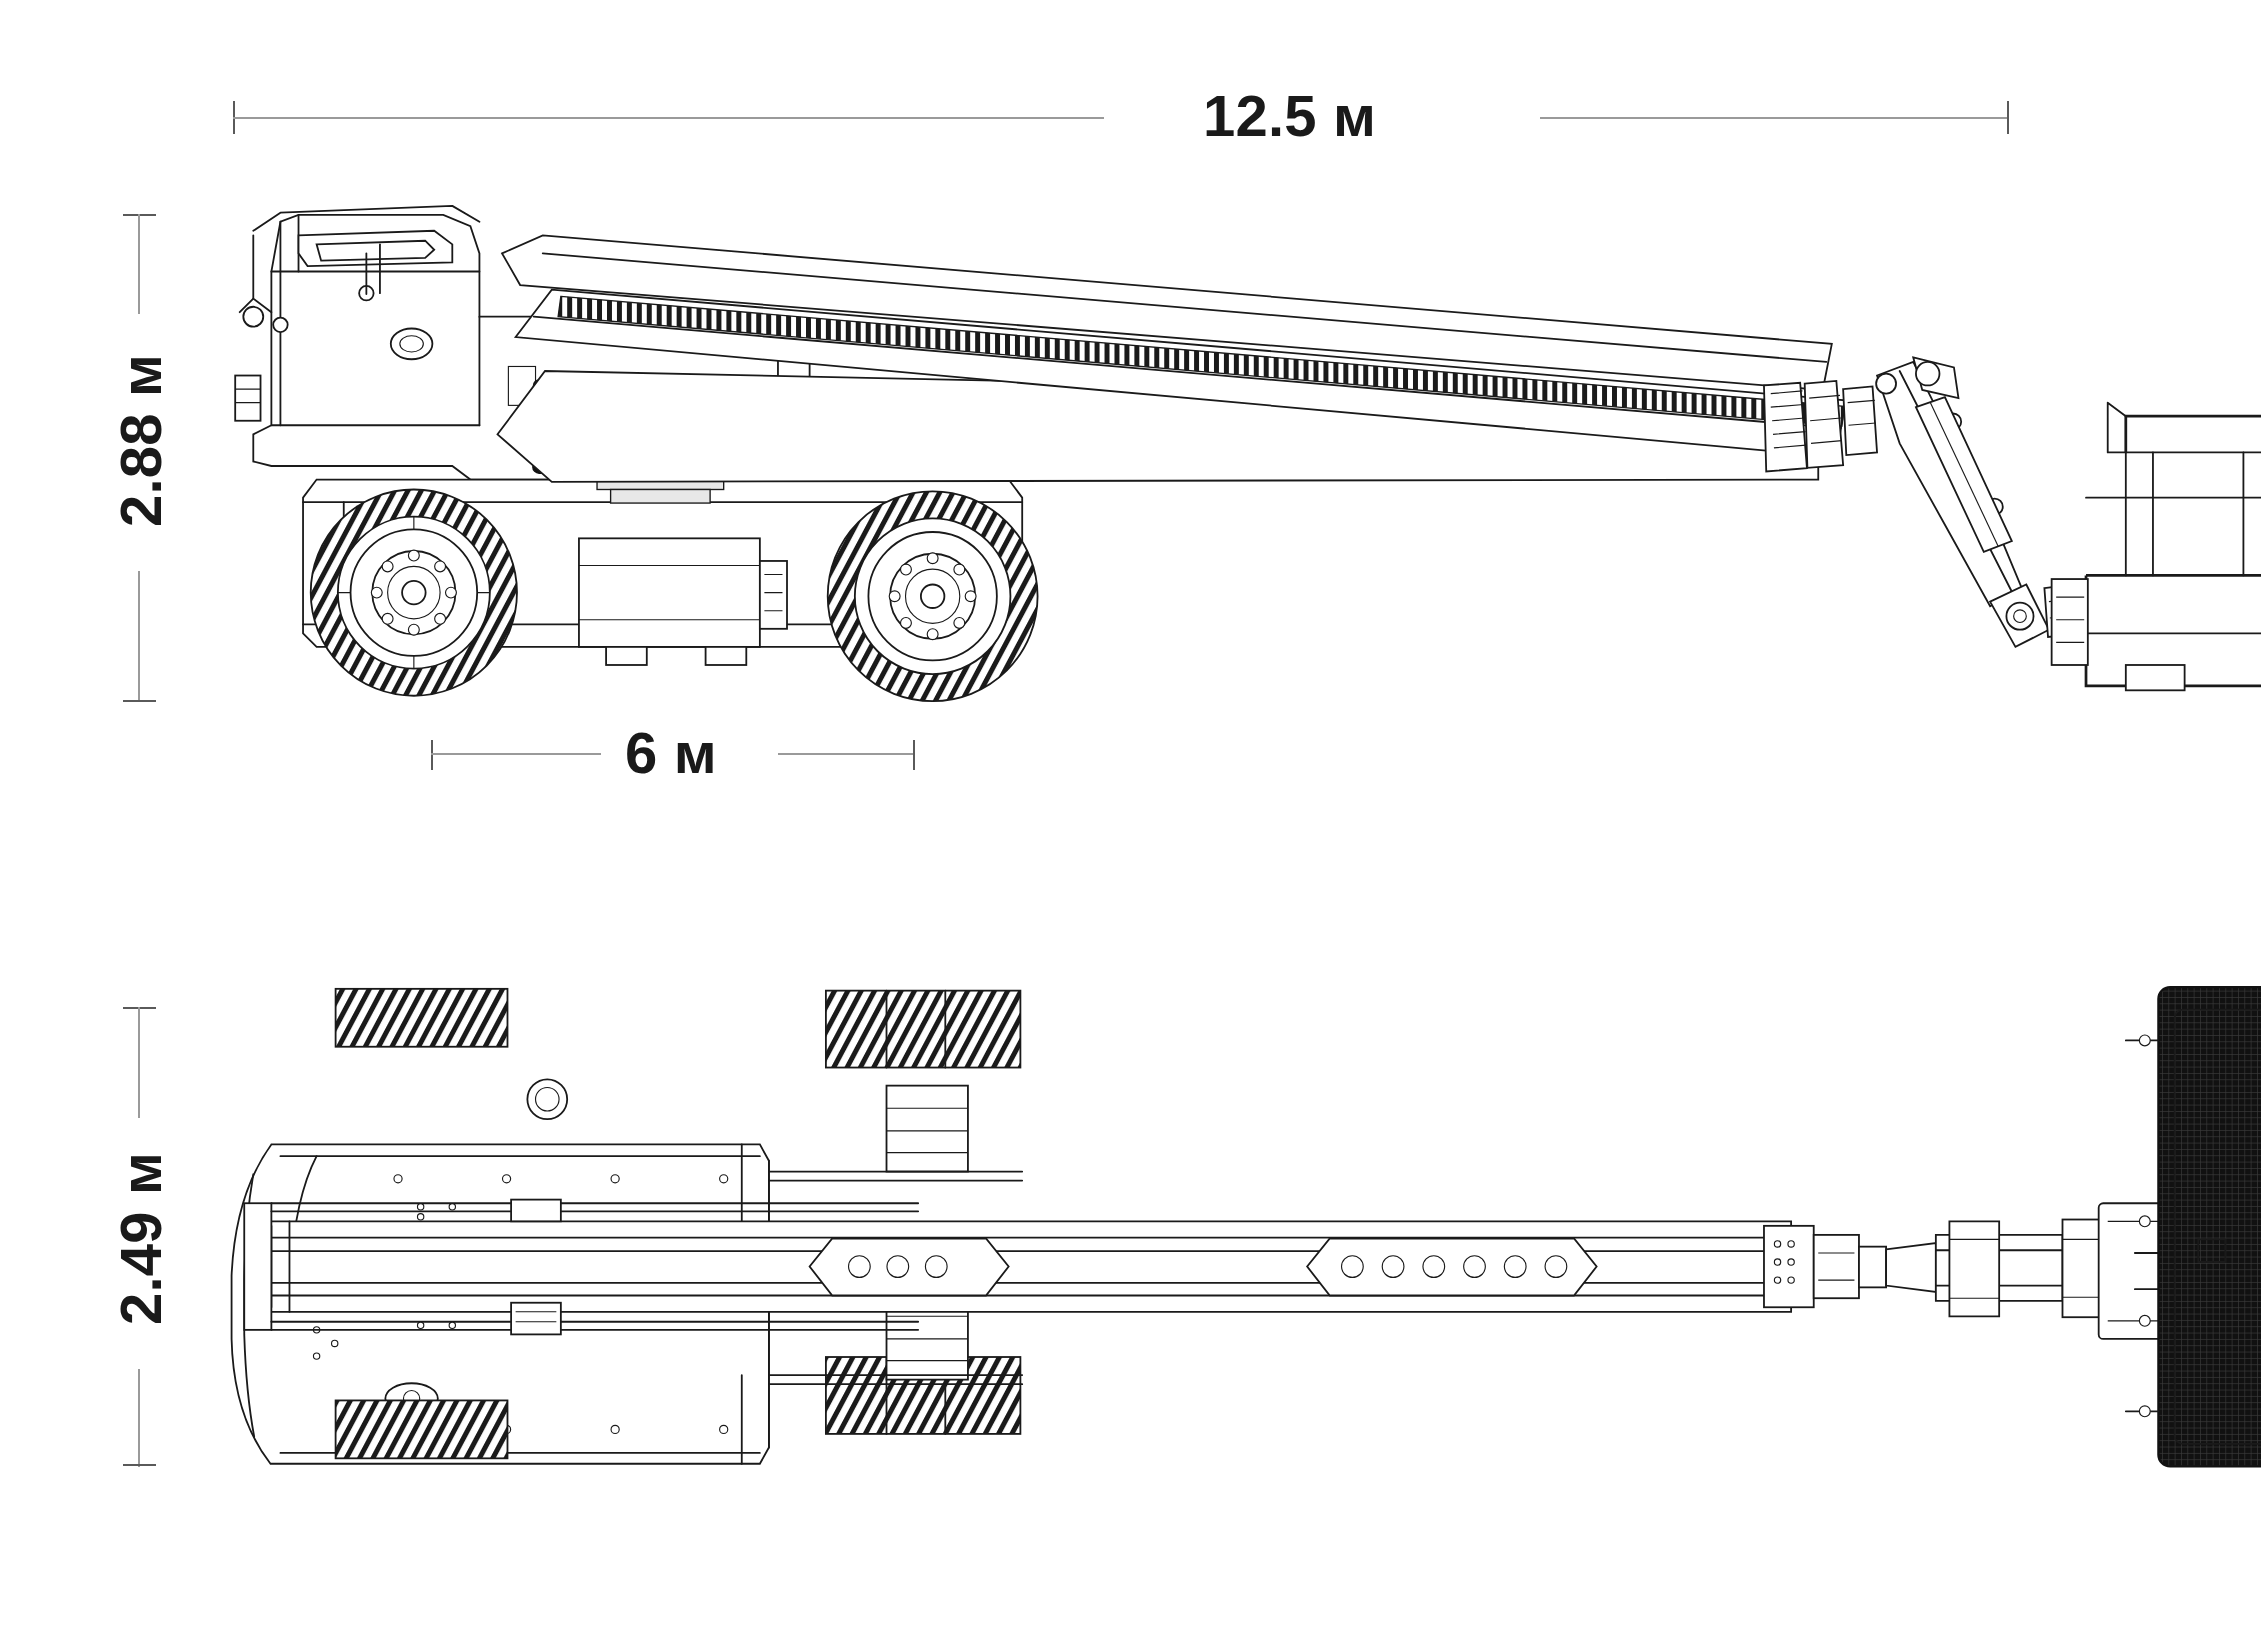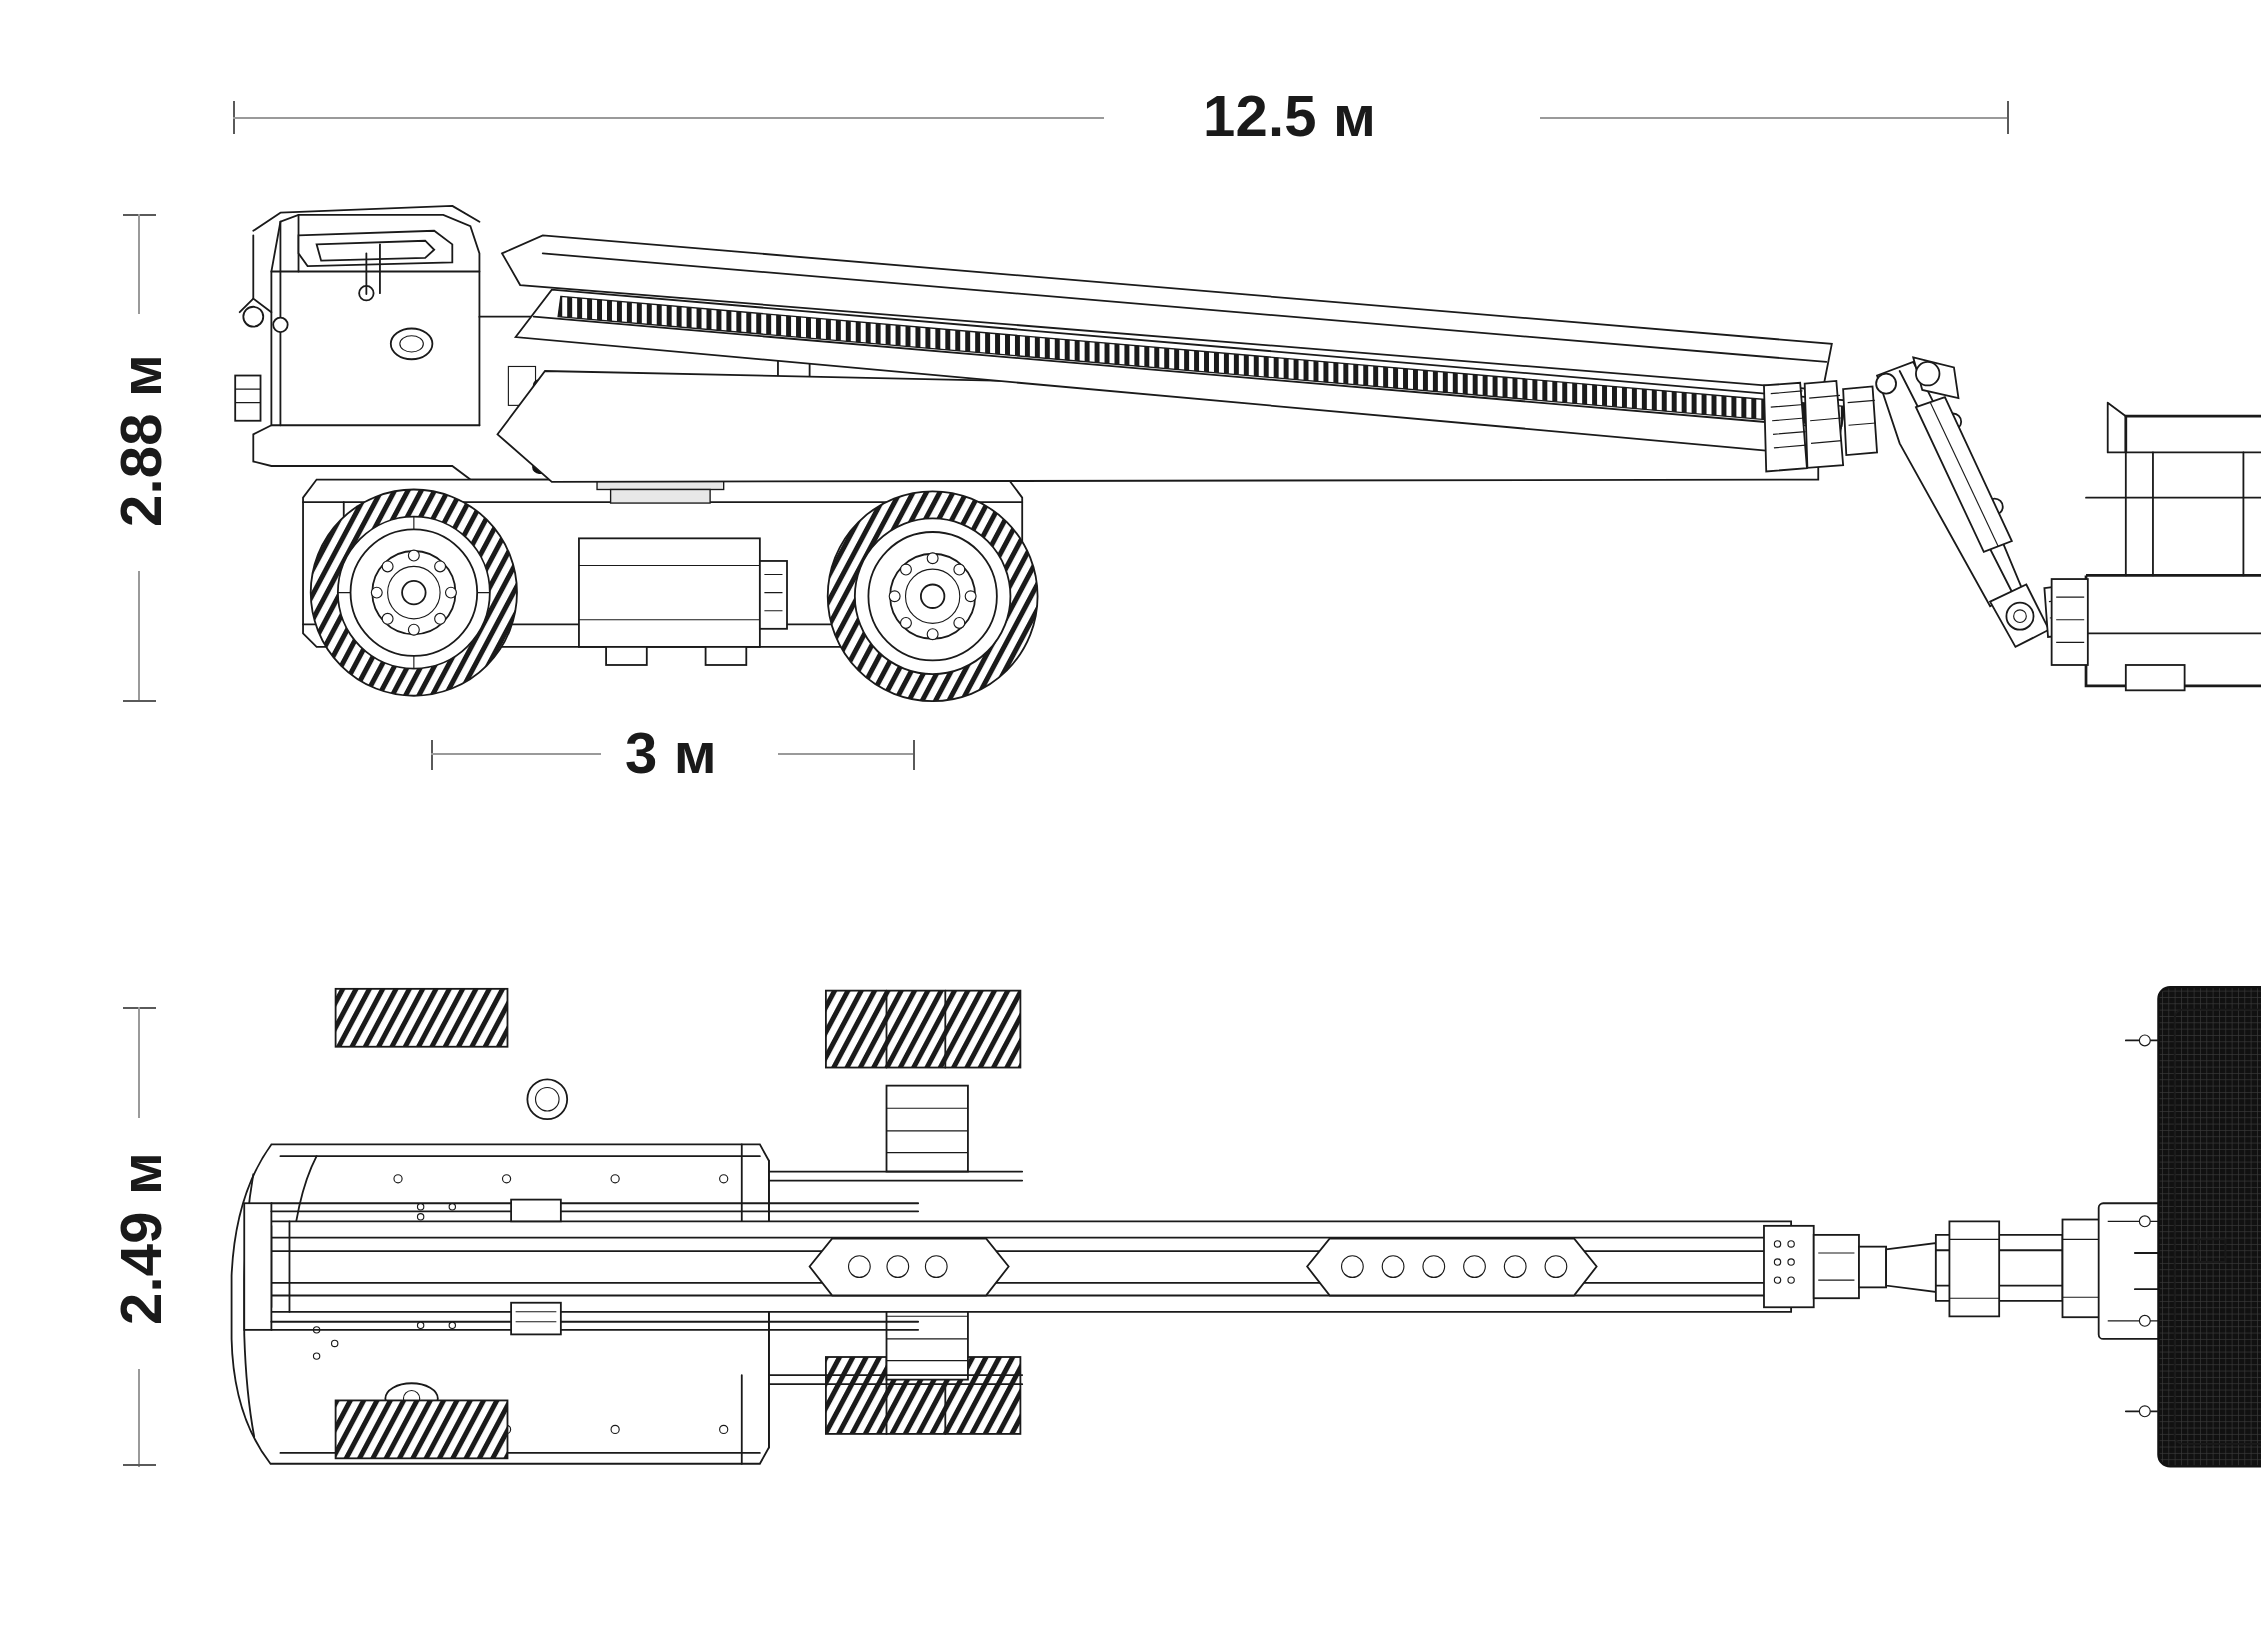--- a/index.html
+++ b/index.html
@@ -110,21 +110,21 @@
   <div class="tick" style="left:2007px; top:101px; width:2.3px; height:33px;"></div>
 
   <div class="tick" style="left:123px; top:214px; width:33px; height:2.3px;"></div>
   <div class="line-v" style="left:138px; top:214px; height:100px;"></div>
   <div class="dim-label vert rot90" style="left:77px; top:430px; width:127px; text-align:center;">2.88 м</div>
   <div class="line-v" style="left:138px; top:571px; height:131px;"></div>
   <div class="tick" style="left:123px; top:700px; width:33px; height:2.3px;"></div>
 
   <div class="tick" style="left:431px; top:740px; width:2.3px; height:30px;"></div>
   <div class="line-h" style="left:431px; top:753px; width:170px;"></div>
-  <div class="dim-label horiz" style="left:625px; top:719px;">3 м</div>
+  <div class="dim-label horiz" style="left:625px; top:719px;">6 м</div>
   <div class="line-h" style="left:778px; top:753px; width:137px;"></div>
   <div class="tick" style="left:913px; top:740px; width:2.3px; height:30px;"></div>
 
   <div class="tick" style="left:123px; top:1007px; width:33px; height:2.3px;"></div>
   <div class="line-v" style="left:138px; top:1007px; height:111px;"></div>
   <div class="dim-label vert rot90" style="left:77px; top:1228px; width:127px; text-align:center;">2.49 м</div>
   <div class="line-v" style="left:138px; top:1369px; height:98px;"></div>
   <div class="tick" style="left:123px; top:1464px; width:33px; height:2.3px;"></div>
 
   <svg class="draw" viewBox="0 0 5388 3621">

